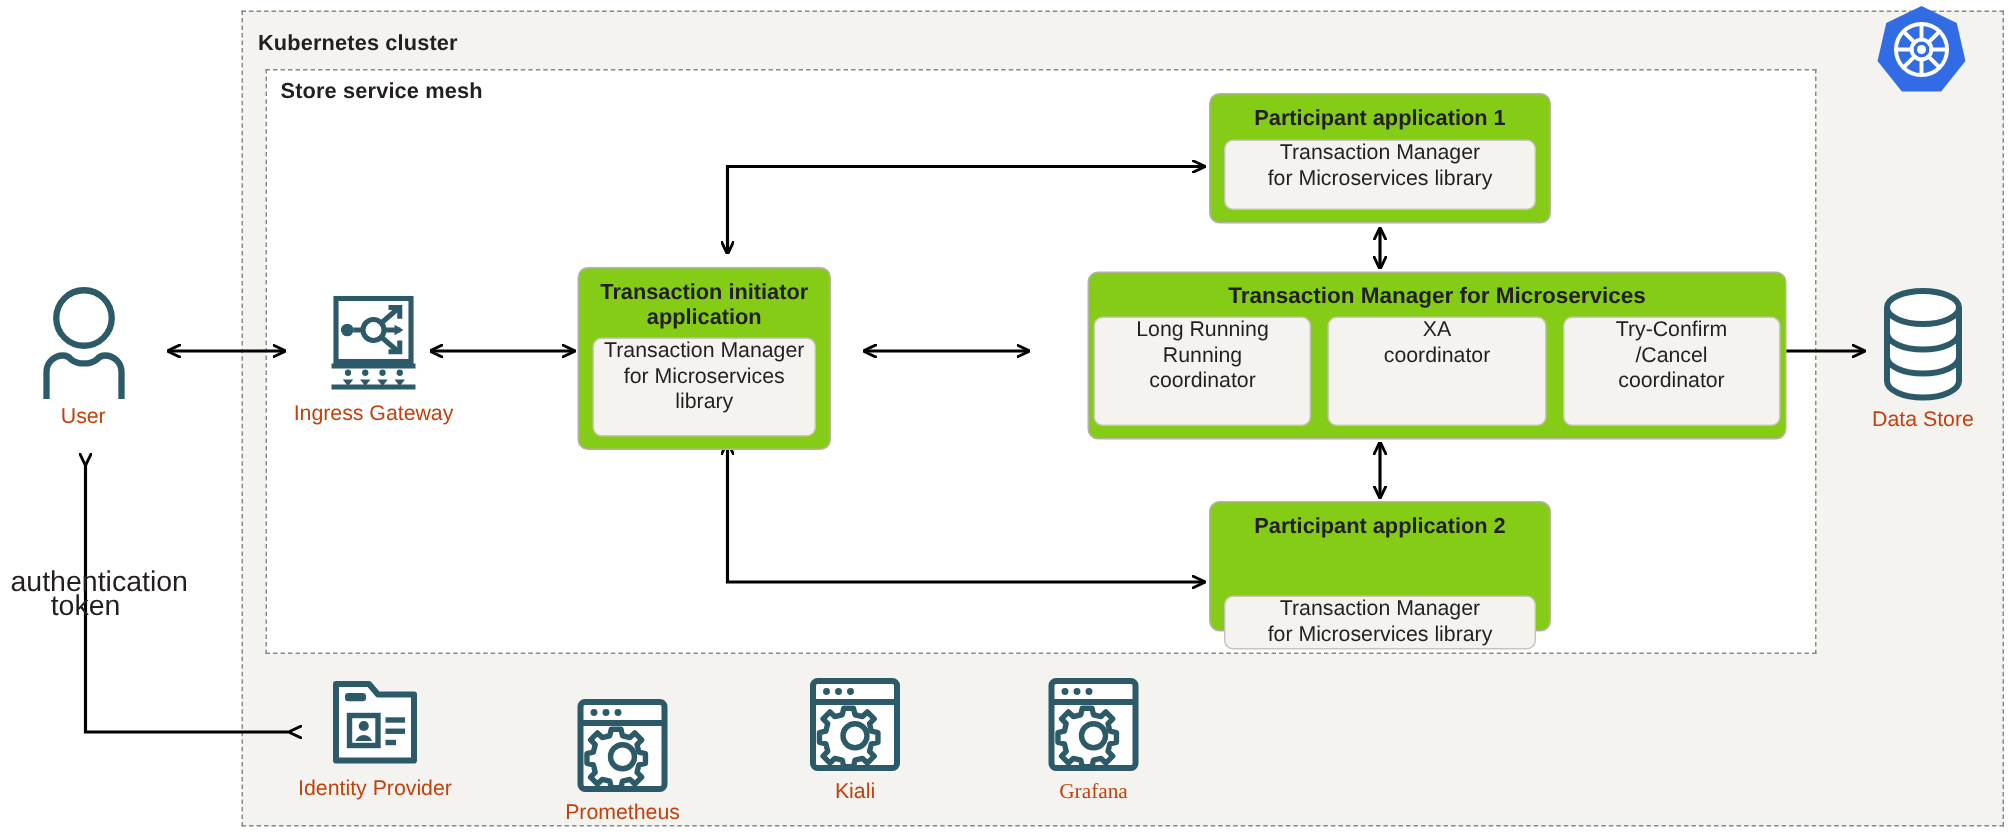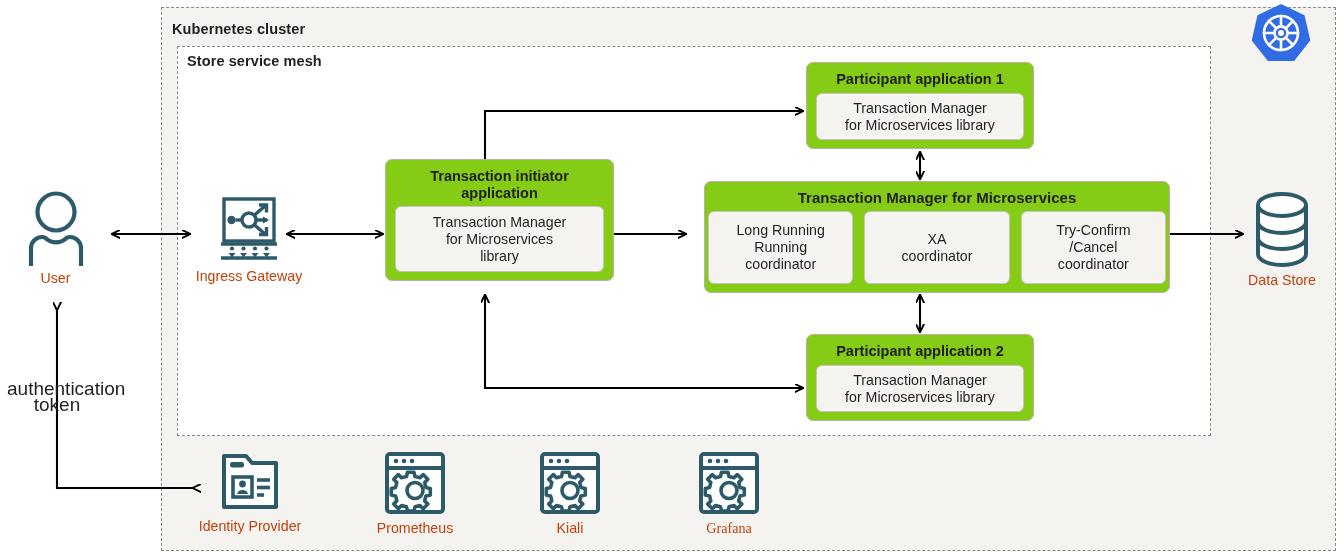--- a/index.html
+++ b/index.html
@@ -32,52 +32,52 @@
     position:absolute;background:#84cc16;border:1.2px solid #b6b2a9;
     border-radius:7px;box-sizing:border-box;
     display:flex;flex-direction:column;align-items:center;
   }
   .appbox > .hdr{
     font-weight:bold;font-size:14.5px;line-height:17px;text-align:center;
     color:#231f20;width:100%;
   }
   .inner{
     background:#f4f3f0;border:1.2px solid #c9c5bd;border-radius:6px;
-    box-sizing:border-box;display:flex;align-items:center;justify-content:center;
+    box-sizing:border-box;display:flex;justify-content:center;
     text-align:center;font-size:14.2px;line-height:17px;color:#231f20;
   }
 
   
   #participant1{left:806px;top:62px;width:228px;height:87px;padding:8px 9px;}
   #participant1 .inner{width:100%;height:52px;margin-top:5px;}
 
-  #participant2{left:806px;top:334px;width:228px;height:87px;padding:8px 9px;}
+  #participant2{left:806px;top:334px;width:228px;height:87px;padding:8px 9px;gap:32px;}
   #participant2 .inner{width:100%;height:52px;margin-top:5px;}
 
-  #initiator{left:385px;top:159px;width:229px;height:122px;padding:8px 9px;}
+  #initiator{left:385px;top:178px;width:169px;height:122px;padding:8px 9px;}
   #initiator .hdr{line-height:16.5px;}
   #initiator .inner{width:100%;height:73px;margin-top:5px;}
 
-  #tmm{left:704px;top:181px;width:466px;height:112px;padding:7px 3px;}
+  #tmm{left:725px;top:181px;width:466px;height:112px;padding:7px 3px;}
   #tmm .hdr{font-size:15px;margin-bottom:5px;}
   #tmm .row{display:flex;gap:11px;width:100%;height:73px;}
   #tmm .row .inner{flex:1;height:73px;}
 
   
   .node{position:absolute;text-align:center;}
   .node .cap{
     font-size:14.2px;line-height:17px;color:#c2410c;margin-top:4px;white-space:nowrap;
   }
   .icon-wrap{display:flex;align-items:center;justify-content:center;}
 
   #user-node{left:13px;top:190px;width:85px;}
   #gw-node{left:188px;top:196px;width:122px;text-align:center;}
   #ds-node{left:1236px;top:192px;width:92px;}
   #idp-node{left:190px;top:450px;width:120px;}
-  #prom-node{left:355px;top:450px;width:120px;}
+  #prom-node{left:355px;top:464px;width:120px;}
   #kiali-node{left:510px;top:450px;width:120px;}
   #graf-node{left:669px;top:450px;width:120px;font-family:Liberation Serif, serif;}
 
   #auth-label{
     position:absolute;left:7px;top:381px;width:100px;text-align:center;
     font-size:19px;line-height:16px;color:#231f20;
   }
 
   #k8s-logo{position:absolute;left:1249px;top:2px;width:64px;height:62px;}
 </style>

